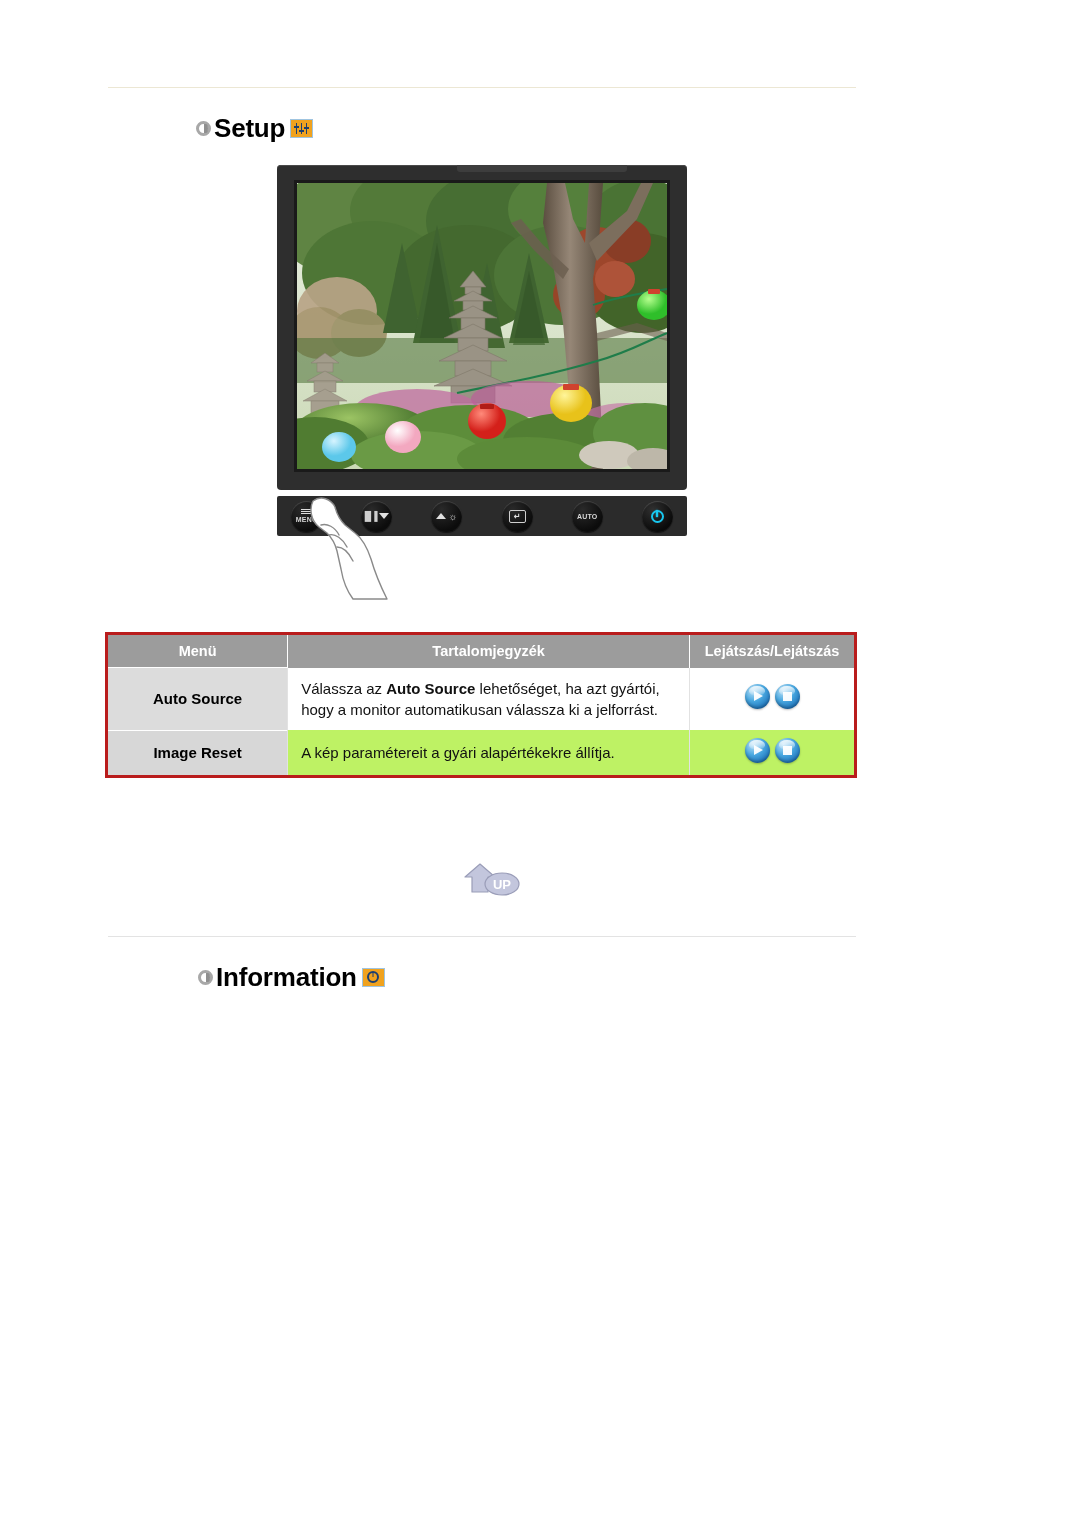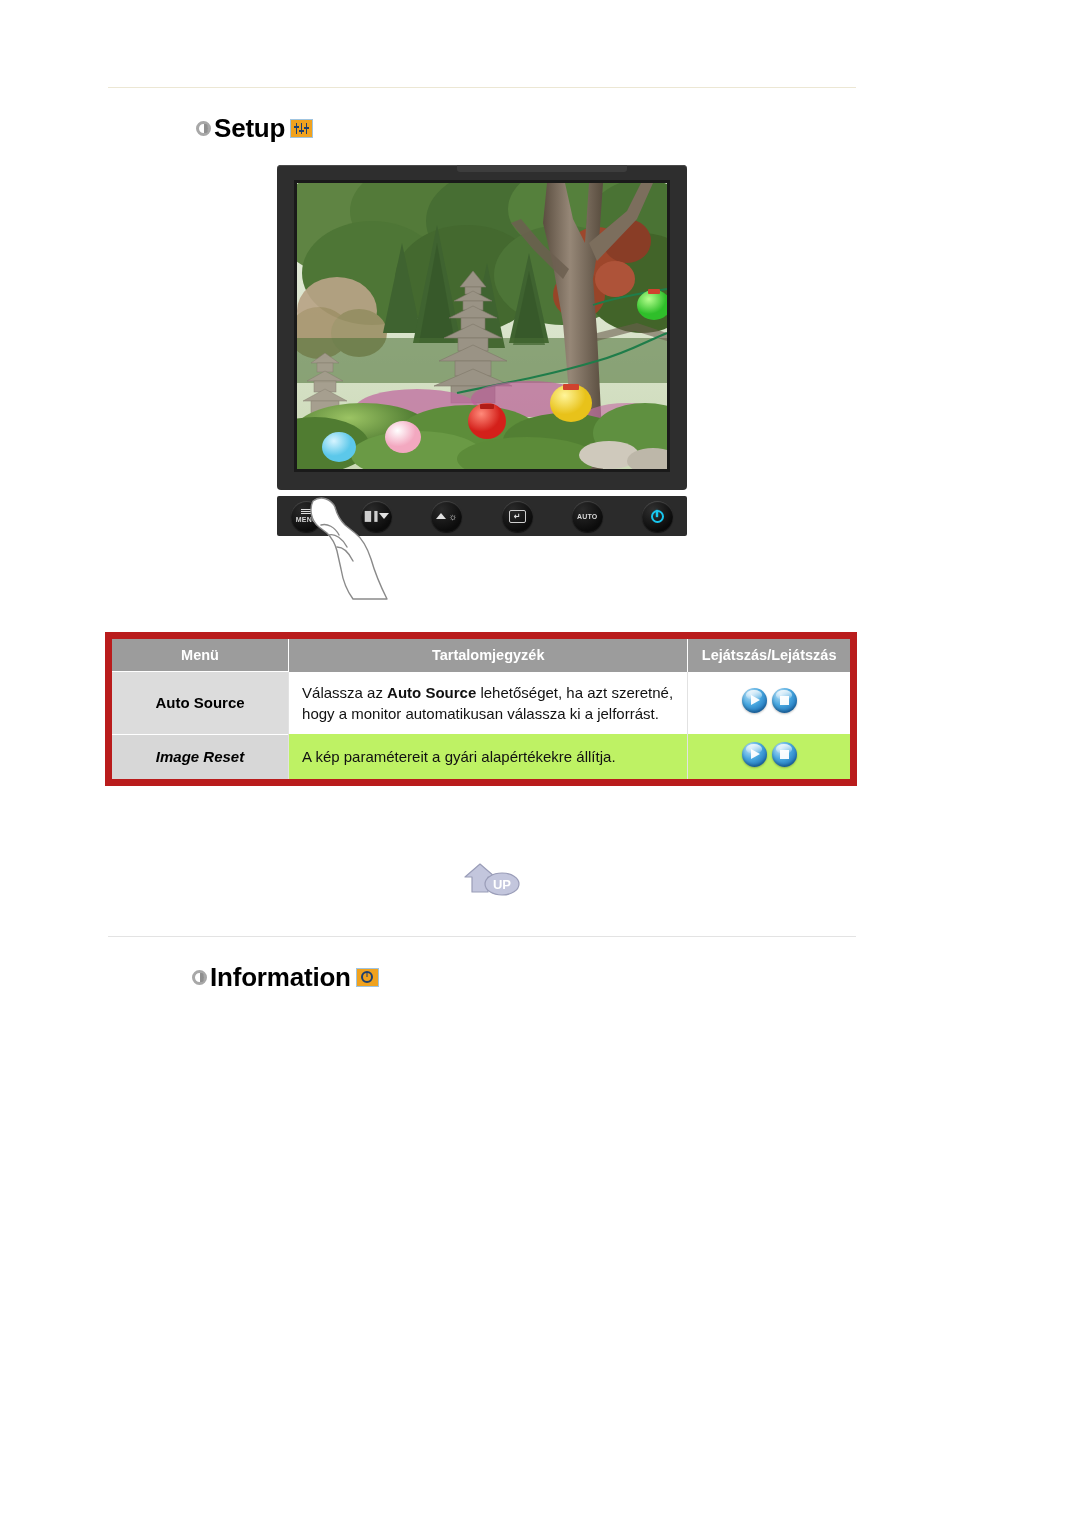--- a/index.html
+++ b/index.html
@@ -27,21 +27,21 @@
   .rule-mid { top: 936px; background: #e3e3e3; }
 
   
   .section-heading {
     position: absolute;
     display: flex;
     align-items: center;
     gap: 3px;
   }
   .heading-setup { left: 196px; top: 115px; }
-  .heading-info  { left: 192px; top: 964px; }
+  .heading-info  { left: 198px; top: 964px; }
 
   .bullet-icon {
     width: 15px;
     height: 15px;
     border-radius: 50%;
     background: #ffffff;
     border: 3px solid #a8a8a8;
     box-sizing: border-box;
     position: relative;
     flex: 0 0 auto;
@@ -253,21 +253,21 @@
     pointer-events: none;
   }
 
   
   .menu-table {
     position: absolute;
     left: 105px;
     top: 632px;
     width: 752px;
     border-collapse: collapse;
-    border: 7px solid #b91c1c;
+    border: 3px solid #b91c1c;
     background: #fff;
   }
   .menu-table th {
     background: #9c9c9c;
     color: #ffffff;
     font-size: 14.5px;
     font-weight: bold;
     padding: 8px 4px;
     border-right: 1px solid #ffffff;
     text-align: center;
@@ -298,21 +298,21 @@
     line-height: 1.42;
     padding: 10px 14px 10px 13px;
     text-align: left;
   }
   .cell-desc b { font-weight: bold; }
   .cell-play {
     text-align: center;
     padding: 8px 0;
   }
   tr.alt .cell-desc, tr.alt .cell-play { background: #bef264; margin-top: 12px; }
-  tr.alt .cell-menu { background: #d7d7d7; font-style: italic; }
+  tr.alt .cell-menu { background: #d7d7d7; }
 
   .pp-group {
     display: inline-flex;
     gap: 5px;
     align-items: center;
   }
   .pp-btn {
     width: 25px;
     height: 25px;
     border-radius: 50%;
@@ -579,21 +579,21 @@
   <thead>
     <tr>
       <th>Menü</th>
       <th>Tartalomjegyzék</th>
       <th>Lejátszás/Lejátszás</th>
     </tr>
   </thead>
   <tbody>
     <tr>
       <td class="cell-menu">Auto Source</td>
-      <td class="cell-desc"><span>Válassza az </span><b>Auto Source</b><span> lehetőséget, ha azt szeretné, hogy a monitor automatikusan válassza ki a jelforrást.</span></td>
+      <td class="cell-desc"><span>Válassza az </span><b>Auto Source</b><span> lehetőséget, ha azt gyártói, hogy a monitor automatikusan válassza ki a jelforrást.</span></td>
       <td class="cell-play">
         <span class="pp-group">
           <span class="pp-btn play"></span>
           <span class="pp-btn stop"></span>
         </span>
       </td>
     </tr>
     <tr class="alt">
       <td class="cell-menu">Image Reset</td>
       <td class="cell-desc"><span>A kép paramétereit a gyári alapértékekre állítja.</span></td>

